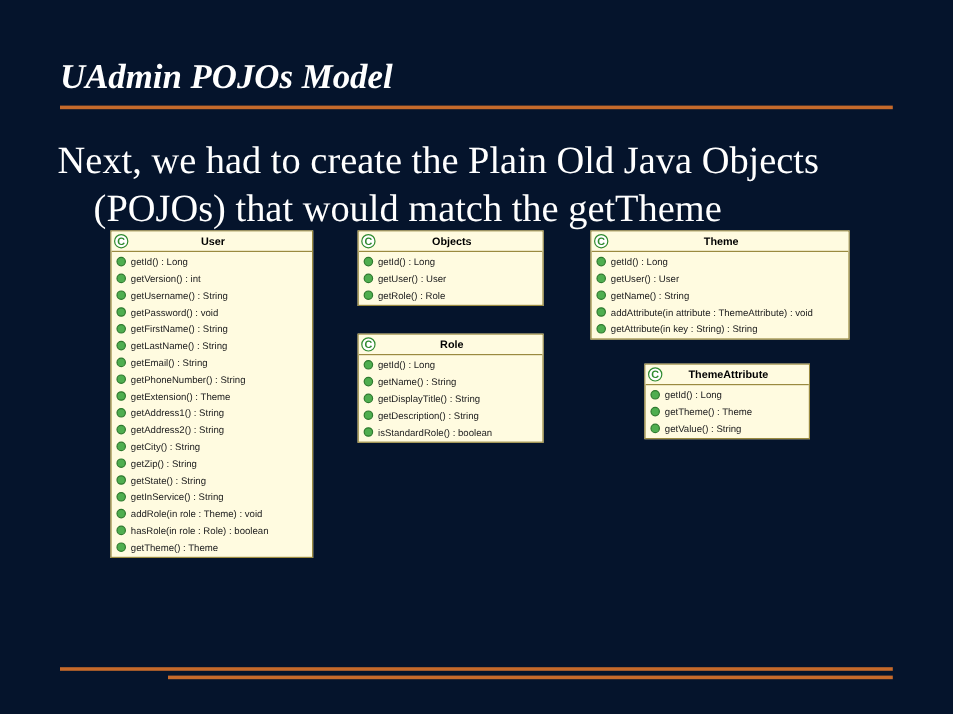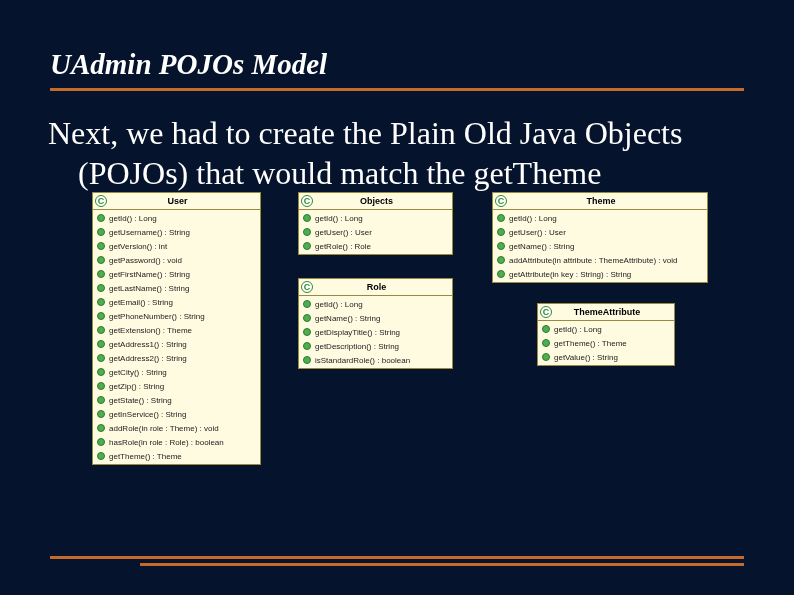--- a/index.html
+++ b/index.html
@@ -133,25 +133,25 @@
         <span class="class-icon">C</span>
         <span class="uml-name">User</span>
       </div>
       <div class="uml-methods">
         <div class="uml-row">
           <span class="method-icon"></span>
           <span>getId() : Long</span>
         </div>
         <div class="uml-row">
           <span class="method-icon"></span>
+          <span>getVersion() : int</span>
+        </div>
+        <div class="uml-row">
+          <span class="method-icon"></span>
           <span>getUsername() : String</span>
-        </div>
-        <div class="uml-row">
-          <span class="method-icon"></span>
-          <span>getVersion() : int</span>
         </div>
         <div class="uml-row">
           <span class="method-icon"></span>
           <span>getPassword() : void</span>
         </div>
         <div class="uml-row">
           <span class="method-icon"></span>
           <span>getFirstName() : String</span>
         </div>
         <div class="uml-row">

